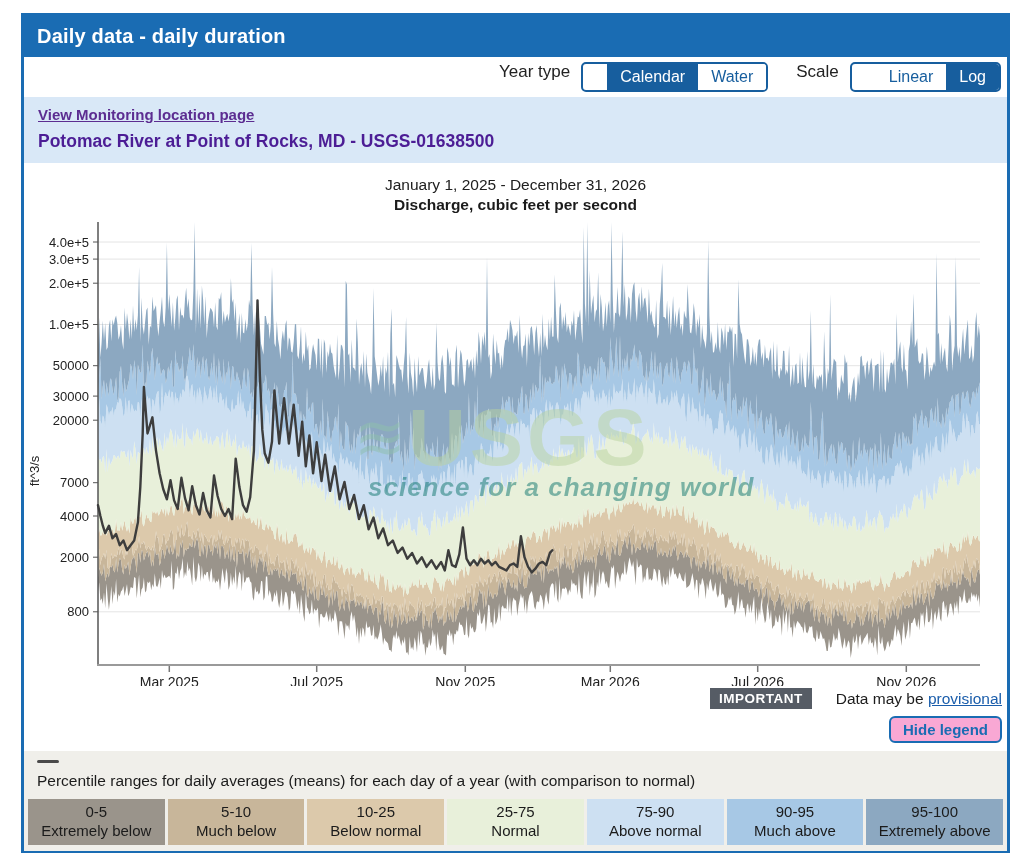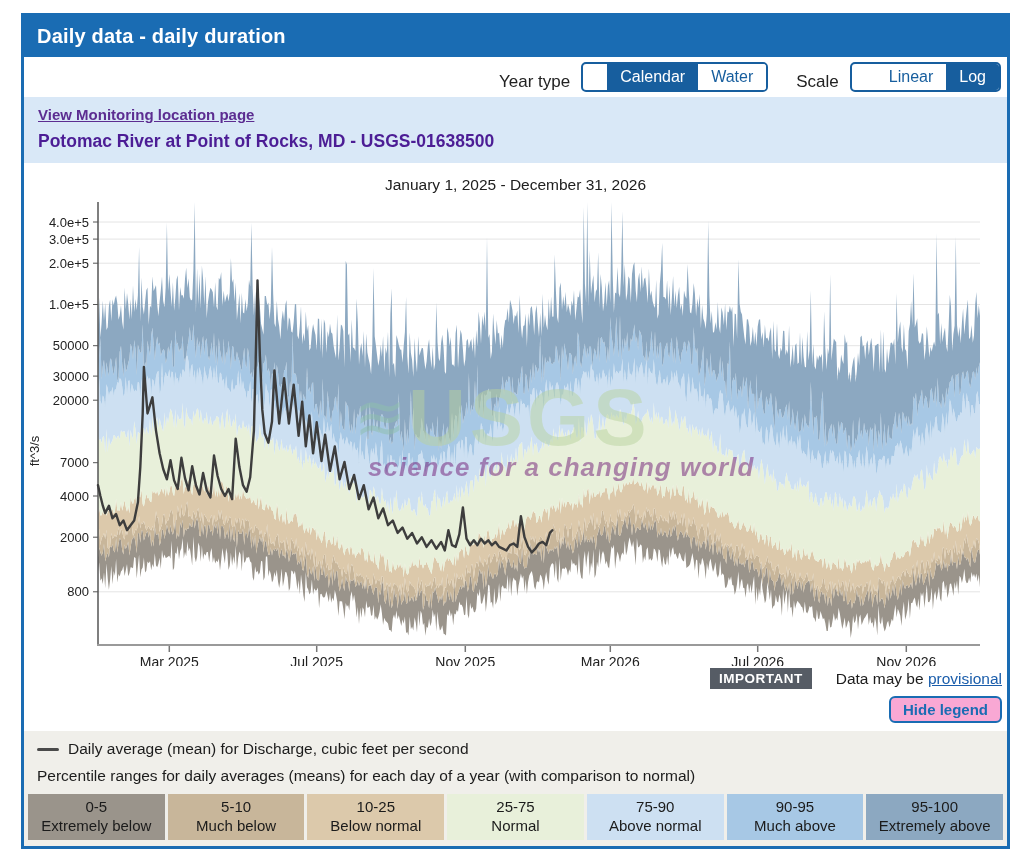--- a/index.html
+++ b/index.html
@@ -1,36 +1,36 @@
 <!DOCTYPE html>
 <html><head>
 <meta charset="utf-8">
 <style>
   html,body{margin:0;padding:0;background:#fff;font-family:"Liberation Sans",sans-serif;color:#1c1c1c;}
   .panel{position:relative;margin:13px 0 0 21px;width:983px;border:3px solid #1a6cb3;background:#fff;}
   .hdr{background:#1a6cb3;color:#fff;font-size:20px;font-weight:700;padding:9px 0 9px 13px;letter-spacing:.2px;}
-  .controls{display:flex;align-items:flex-end;justify-content:flex-end;padding:5px 6px 5px 0;}
+  .controls{display:flex;align-items:flex-start;justify-content:flex-end;padding:5px 6px 5px 0;}
   .ctl-label{font-size:17px;color:#222;margin-right:11px;}
   .ctl-label.second{margin-left:28px;}
   .seg-group{display:flex;border:2px solid #175e9e;border-radius:5px;overflow:hidden;background:#fff;padding-left:24px;}
   .seg{font-family:inherit;font-size:16px;line-height:18px;padding:4px 13px;border:none;background:#fff;color:#175e9e;cursor:pointer;}
   .seg.selected{background:#175e9e;color:#fff;}
   .info-box{background:#d9e8f7;padding:9px 14px 11px;}
   .loc-link{display:inline-block;color:#5c2d91;font-weight:700;font-size:15px;text-decoration:underline;}
   .loc-title{font-weight:700;font-size:17.5px;margin-top:7px;color:#4c1d95;}
   .chart-title{text-align:center;font-size:15.5px;margin-top:13px;color:#202020;}
   .chart-subtitle{text-align:center;font-size:15.5px;font-weight:700;margin-top:2px;color:#1b1b1b;}
   .plot-wrap{position:relative;margin-top:2px;height:470px;}
   #plot{display:block;}
   #plot text{font-family:"Liberation Sans",sans-serif;fill:#222;}
   .watermark{position:absolute;left:330px;top:182px;opacity:.5;pointer-events:none;}
   .wm-row{display:flex;align-items:center;}
   .wm-wave{font-size:62px;color:#8fc0ad;margin-right:2px;line-height:1;}
   .wm-text{font-size:80px;font-weight:700;color:#b9d3a0;letter-spacing:4px;line-height:1;}
-  .wm-tag{font-size:26px;font-style:italic;font-weight:700;color:#701a75;margin:-6px 0 0 14px;letter-spacing:1px;}
+  .wm-tag{font-size:26px;font-style:italic;font-weight:700;color:#0f766e;margin:-6px 0 0 14px;letter-spacing:1px;}
   .notice-row{display:flex;justify-content:flex-end;align-items:center;gap:24px;padding:2px 5px 0 0;font-size:15.5px;}
   .imp-badge{background:#565c65;color:#fff;font-weight:700;font-size:13.5px;padding:3px 9px;letter-spacing:.5px;}
   .prov-link{color:#1a5dab;text-decoration:underline;}
   .hide-row{display:flex;justify-content:flex-end;padding:7px 5px 8px 0;}
   .hide-btn{background:#f9a8d4;border:2px solid #1a6cb3;border-radius:6px;color:#1a6cb3;font-weight:700;font-size:15px;padding:3px 12px;font-family:inherit;cursor:pointer;}
   .legend{background:#f0efea;padding:9px 4px 6px;}
   .leg-row1{display:flex;align-items:center;gap:9px;font-size:15.5px;padding-left:9px;}
   .line-sample{width:22px;height:3px;background:#4a4a4a;display:inline-block;border-radius:2px;}
   .leg-row2{font-size:15.5px;margin-top:9px;padding-left:9px;}
   .leg-boxes{display:flex;gap:3px;margin-top:9px;}
@@ -58,20 +58,21 @@
     </div>
   </div>
 
   <div class="info-box">
     <a href="#" class="loc-link">View Monitoring location page</a>
     <div class="loc-title">Potomac River at Point of Rocks, MD - USGS-01638500</div>
   </div>
 
   <div class="chart-block">
     <div class="chart-title">January 1, 2025 - December 31, 2026</div>
+    <div class="chart-subtitle">Discharge, cubic feet per second</div>
     <div class="plot-wrap">
       <svg id="plot" width="983" height="470">
           <line x1="74" y1="26" x2="956" y2="26" stroke="#e4e4e4" stroke-width="1"></line>
           <line x1="69" y1="26" x2="74" y2="26" stroke="#555" stroke-width="1"></line>
           <text x="65" y="30.5" text-anchor="end" font-size="13">4.0e+5</text>
           <line x1="74" y1="43.1" x2="956" y2="43.1" stroke="#e4e4e4" stroke-width="1"></line>
           <line x1="69" y1="43.1" x2="74" y2="43.1" stroke="#555" stroke-width="1"></line>
           <text x="65" y="47.6" text-anchor="end" font-size="13">3.0e+5</text>
           <line x1="74" y1="67.2" x2="956" y2="67.2" stroke="#e4e4e4" stroke-width="1"></line>
           <line x1="69" y1="67.2" x2="74" y2="67.2" stroke="#555" stroke-width="1"></line>
@@ -139,21 +140,20 @@
     <span class="notice-text"><span>Data may be </span><a href="#" class="prov-link">provisional</a></span>
   </div>
 
   <div class="hide-row">
     <button class="hide-btn">Hide legend</button>
   </div>
 
   <div class="legend">
     <div class="leg-row1">
       <span class="line-sample"></span>
-      <span>Daily average (mean) for Discharge, cubic feet per second</span>
     </div>
     <div class="leg-row2">Percentile ranges for daily averages (means) for each day of a year (with comparison to normal)</div>
     <div class="leg-boxes" id="legend-boxes">
         <div class="leg-box" style="background: rgb(154, 148, 139);">
           <div class="rng">0-5</div>
           <div>Extremely below</div>
         </div>
         <div class="leg-box" style="background: rgb(200, 182, 154);">
           <div class="rng">5-10</div>
           <div>Much below</div>

